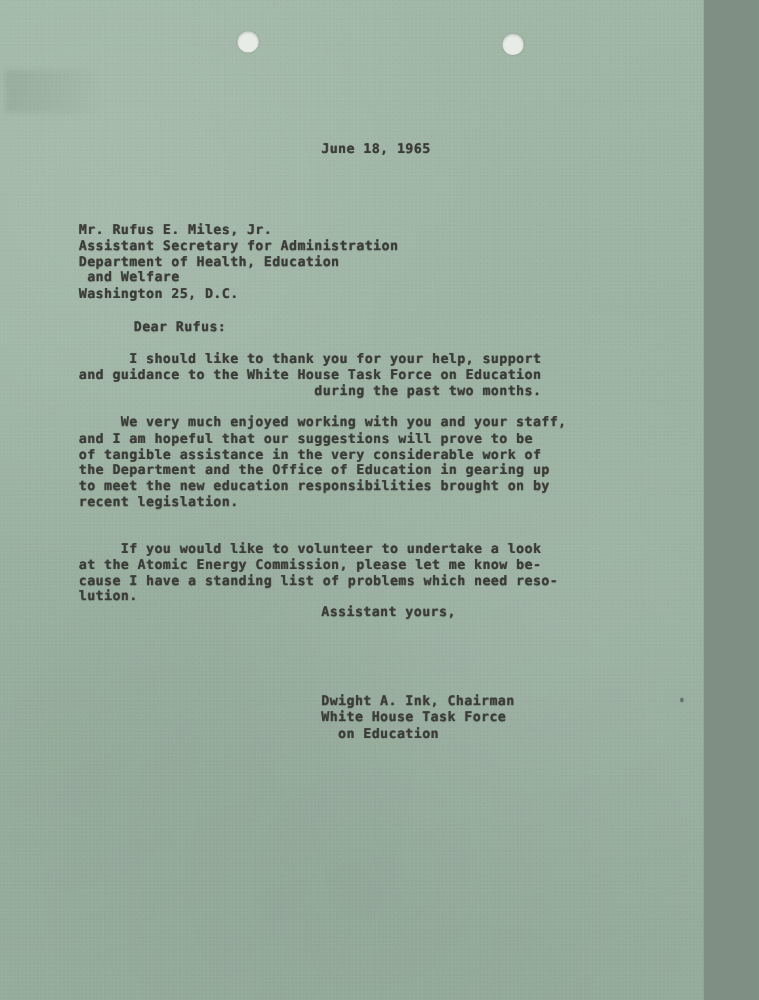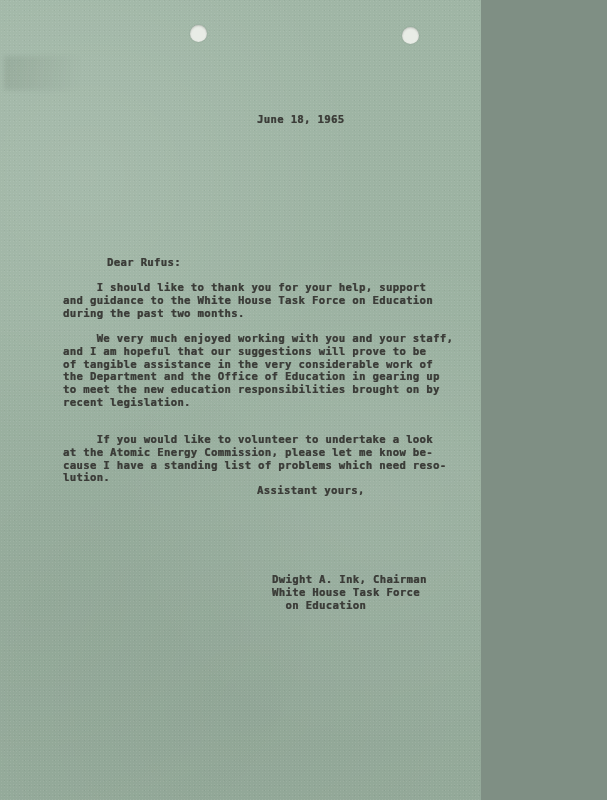--- a/index.html
+++ b/index.html
@@ -2,21 +2,21 @@
 <html><head>
 <meta charset="utf-8">
 <style>
   html, body {
     margin: 0;
     padding: 0;
     background: #7f8f84;
   }
   #page {
     position: relative;
-    width: 481px;
+    width: 563px;
     height: 800px;
     overflow: hidden;
     background-color: #9db4a3;
     background-image:
       radial-gradient(circle at 18% 22%, rgba(255,255,255,0.07) 0%, rgba(255,255,255,0) 38%),
       radial-gradient(circle at 78% 62%, rgba(255,255,255,0.06) 0%, rgba(255,255,255,0) 42%),
       radial-gradient(circle at 52% 88%, rgba(0,0,0,0.035) 0%, rgba(0,0,0,0) 45%),
       radial-gradient(circle at 8% 75%, rgba(0,0,0,0.03) 0%, rgba(0,0,0,0) 40%),
       linear-gradient(160deg, rgba(255,255,255,0.05) 0%, rgba(0,0,0,0.02) 55%, rgba(0,0,0,0.05) 100%);
   }
@@ -80,43 +80,48 @@
     white-space: pre;
     font-weight: 700;
     text-shadow:
       0.4px 0 0 rgba(59,60,56,0.45),
       -0.3px 0 0 rgba(59,60,56,0.25),
       0 0.4px 0.6px rgba(59,60,56,0.30);
   }
   #date-line      { left: 257px; top: 113px; }
   #address-block  { left: 63px;  top: 178px; }
   #salutation     { left: 63px;  top: 256px; margin-left: 44px; }
-  #para-1         { left: 63px;  top: 281px; }
+  #para-1         { left: 63px;  top: 281px; text-align: right; }
   #para-2         { left: 63px;  top: 332px; }
   #para-3         { left: 63px;  top: 433px; }
   #closing        { left: 257px; top: 484px; }
-  #signature      { left: 257px; top: 573px; margin-left: 15px; }
+  #signature      { left: 257px; top: 555px; }
 </style>
 </head>
 <body>
 
 <div id="page">
 
   <div id="grain"></div>
 
   <div class="hole" id="hole-left"></div>
   <div class="hole" id="hole-right"></div>
 
   <div class="smudge" id="smudge-topleft"></div>
   <div class="smudge" id="speck-right"></div>
 
   <div id="typed">
 
     <div class="block" id="date-line">June 18, 1965</div>
 
+    <div class="block" id="address-block">Mr. Rufus E. Miles, Jr.
+Assistant Secretary for Administration
+Department of Health, Education
+ and Welfare
+Washington 25, D.C.</div>
 
     <div class="block" id="salutation">Dear Rufus:</div>
 
     <div class="block" id="para-1">     I should like to thank you for your help, support
 and guidance to the White House Task Force on Education
 during the past two months.</div>
 
     <div class="block" id="para-3">     If you would like to volunteer to undertake a look
 at the Atomic Energy Commission, please let me know be-
 cause I have a standing list of problems which need reso-

